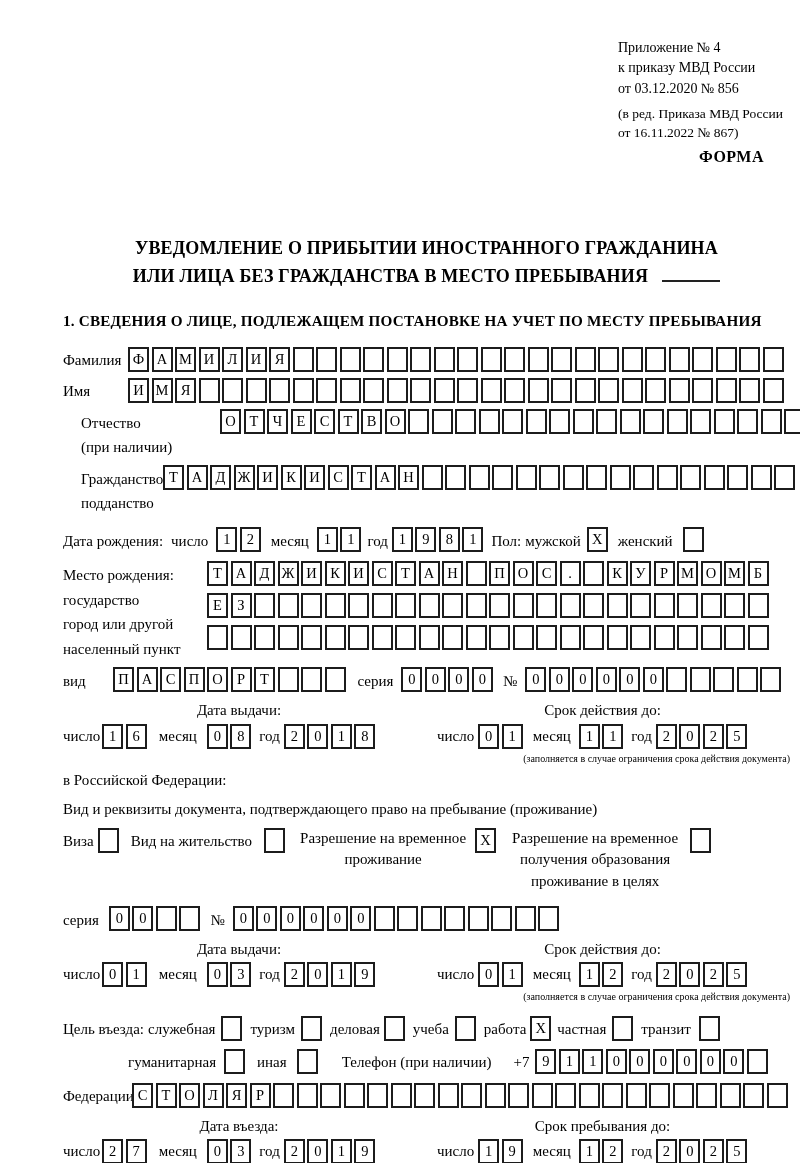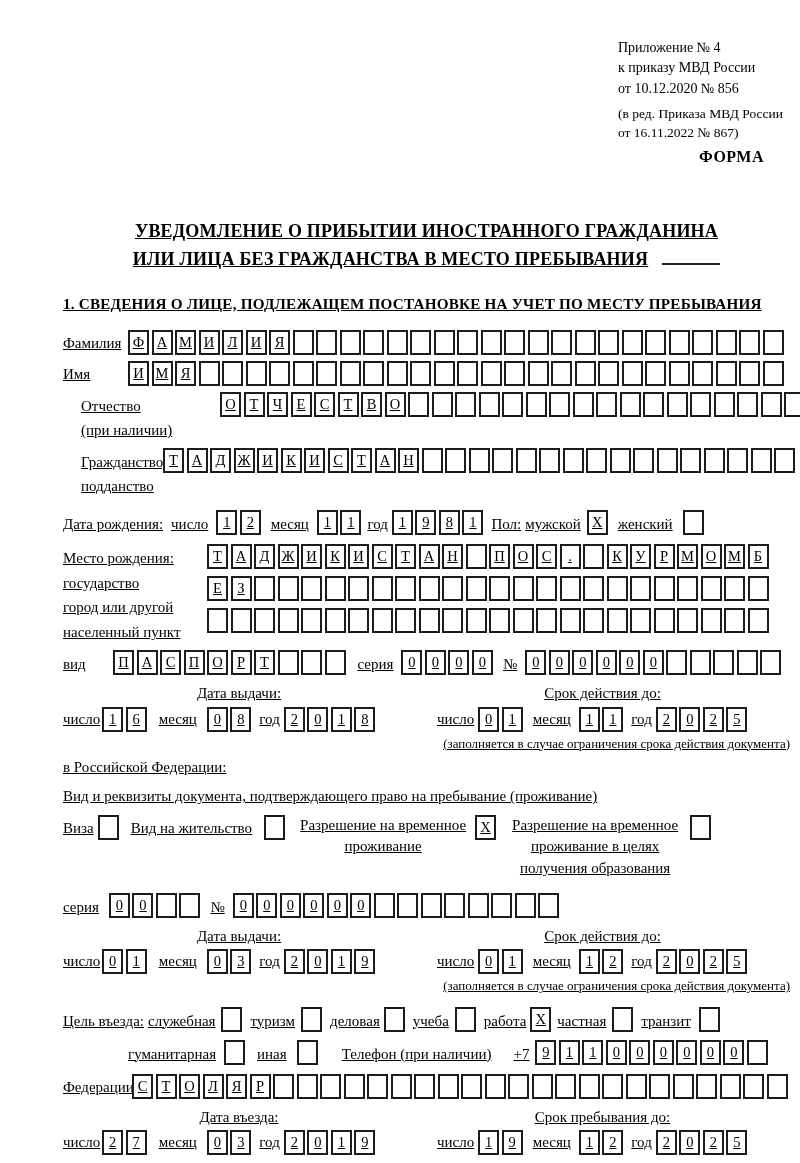--- a/index.html
+++ b/index.html
@@ -3,21 +3,21 @@
 <meta charset="utf-8">
 <style>
   * { box-sizing: border-box; margin: 0; padding: 0; }
   html,body { background:#ffffff; }
   body {
     width: 800px; height: 1163px;
     color: #000;
     font-family: "Liberation Serif", "DejaVu Serif", serif;
     font-size: 15px; line-height: 1.35;
   }
-  .page { position: relative; width: 800px; height: 1163px; padding: 0 10px 0 63px; overflow: hidden; text-decoration: underline; }
+  .page { position: relative; width: 800px; height: 1163px; padding: 17px 10px 0 63px; overflow: hidden; }
 
   .header-note { position: absolute; left: 618px; top: 38px; width: 180px; font-size: 14px; line-height: 1.45; }
   .header-note .sub { margin-top: 5px; font-size: 13.5px; }
   .forma { position: absolute; top: 146px; right: 36px; font-weight: bold; font-size: 16px; letter-spacing: .5px; }
 
   .title { padding-top: 178px; text-align: center; font-weight: bold; font-size: 18px; line-height: 1.55; letter-spacing: .2px; margin-top: 40px; }
   .blank-line { display: inline-block; width: 58px; border-bottom: 2px solid #222; height: .95em; margin-left: 14px; }
 
   .section-heading { margin-top: 20px; font-weight: bold; font-size: 15.2px; letter-spacing: .2px; }
 
@@ -41,36 +41,36 @@
   .multi-label { line-height: 24.5px; padding-top: 2px; }
   .cellrows .cells { display: flex; margin-bottom: 7px; }
 
   .center-bold { text-align: center; font-weight: bold; margin-top: 9px; }
 
   .dates { display: flex; margin-top: 8px; }
   .dates-col-l { width: 352px; flex: 0 0 auto; }
   .dates-col-r { flex: 1 1 auto; }
   .dates-head { text-align: center; margin-bottom: 3px; }
   .daterow { display: flex; align-items: center; }
-  .footnote { text-align: right; font-size: 13px; margin-top: 3px; }
+  .footnote { text-align: right; font-size: 10px; margin-top: 3px; }
 
   .opts { display: flex; align-items: flex-start; margin-top: 8px; }
   .opt-block { text-align: center; line-height: 1.45; }
   .purposes { display: flex; align-items: center; margin-top: 12px; flex-wrap: nowrap; }
   .purposes .lbl { white-space: nowrap; }
 </style>
 </head>
 <body>
 
 <div class="page">
 
   <div class="header-note">
     <div>Приложение № 4</div>
     <div>к приказу МВД России</div>
-    <div>от 10.12.2020 № 856</div>
+    <div>от 03.12.2020 № 856</div>
     <div class="sub">
       <div>(в ред. Приказа МВД России</div>
       <div>от 16.11.2022 № 867)</div>
     </div>
   </div>
   <div class="forma">ФОРМА</div>
 
   <div class="title">
     <div>УВЕДОМЛЕНИЕ О ПРИБЫТИИ ИНОСТРАННОГО ГРАЖДАНИНА</div>
     <div><span>ИЛИ ЛИЦА БЕЗ ГРАЖДАНСТВА В МЕСТО ПРЕБЫВАНИЯ</span><span class="blank-line"></span></div>
@@ -425,22 +425,22 @@
     <span class="cell checkbox ml4"></span>
     <span class="lbl ml12">Вид на жительство</span>
     <span class="cell checkbox ml12"></span>
     <span class="opt-block ml12" style="width:172px">
       <div>Разрешение на временное</div>
       <div>проживание</div>
     </span>
     <span class="cell checkbox ml6">X</span>
     <span class="opt-block ml10" style="width:178px">
       <div>Разрешение на временное</div>
+      <div>получения образования</div>
       <div>проживание в целях</div>
-      <div>получения образования</div>
     </span>
     <span class="cell checkbox ml6"></span>
   </div>
 
   <div class="frow" style="margin-top:13px; align-items:center">
     <span class="lbl">серия</span>
     <span class="cells ml10">
         <span class="cell">0</span>
         <span class="cell">0</span>
         <span class="cell"></span>

